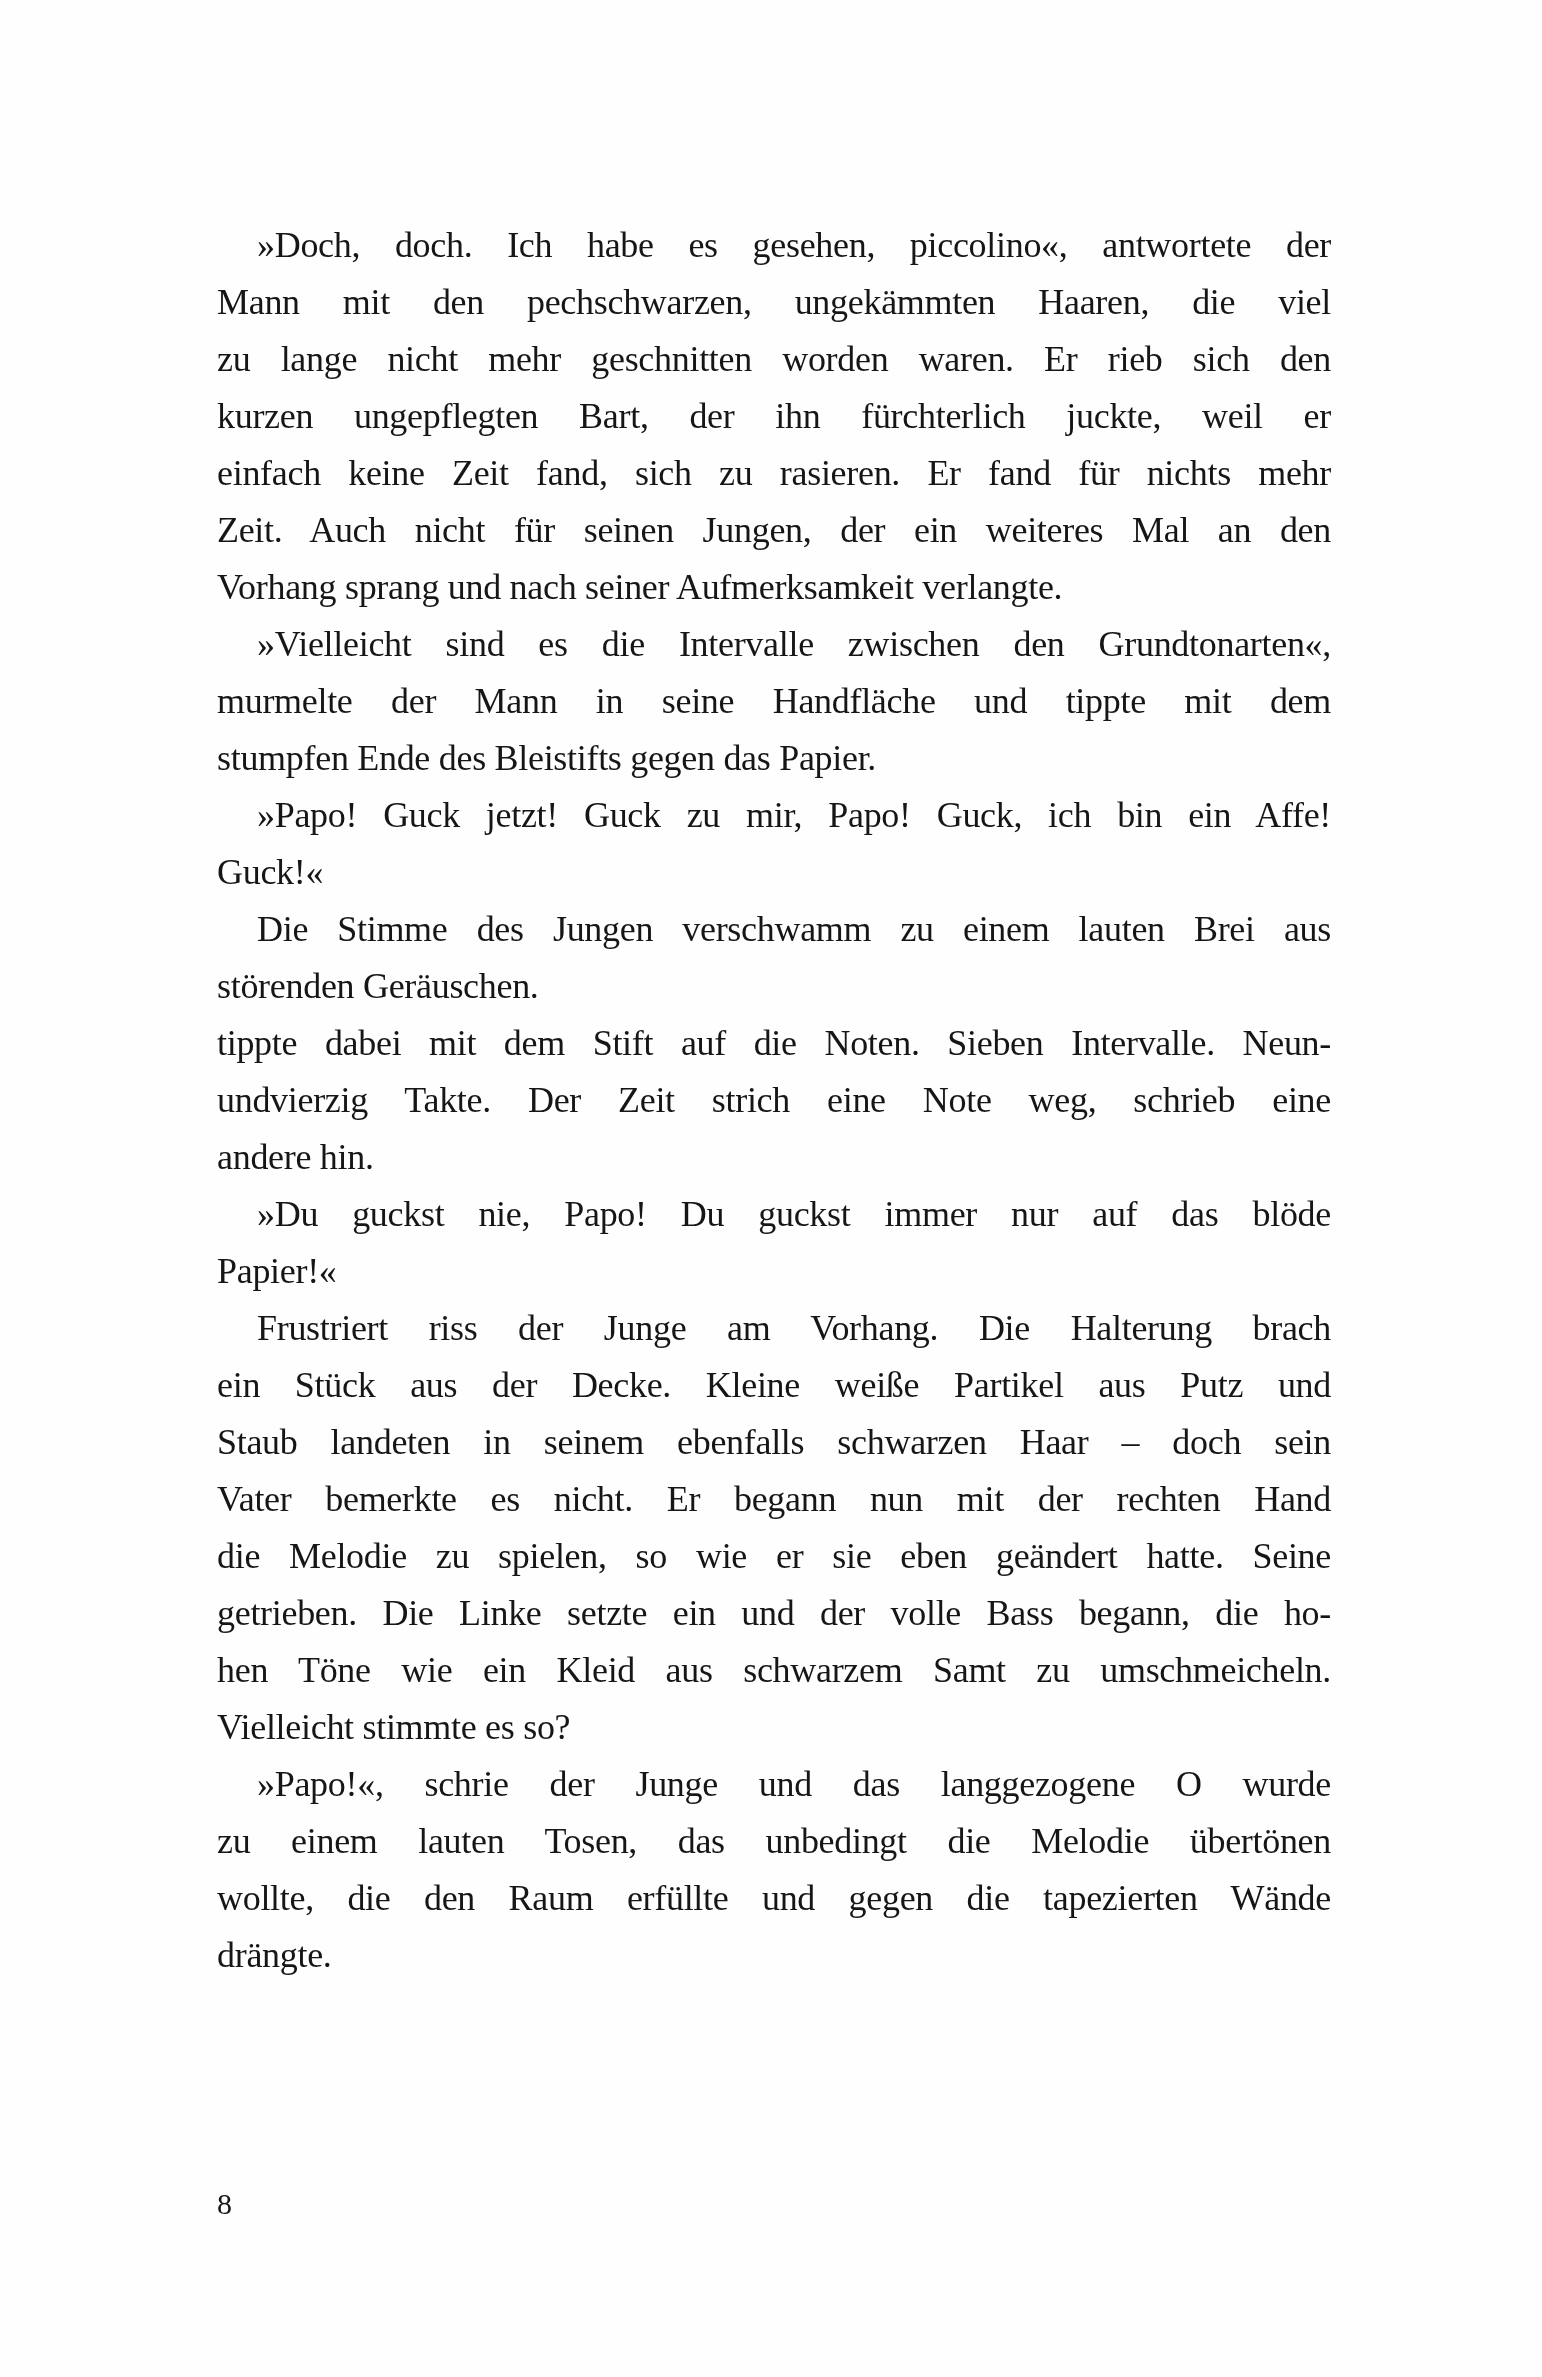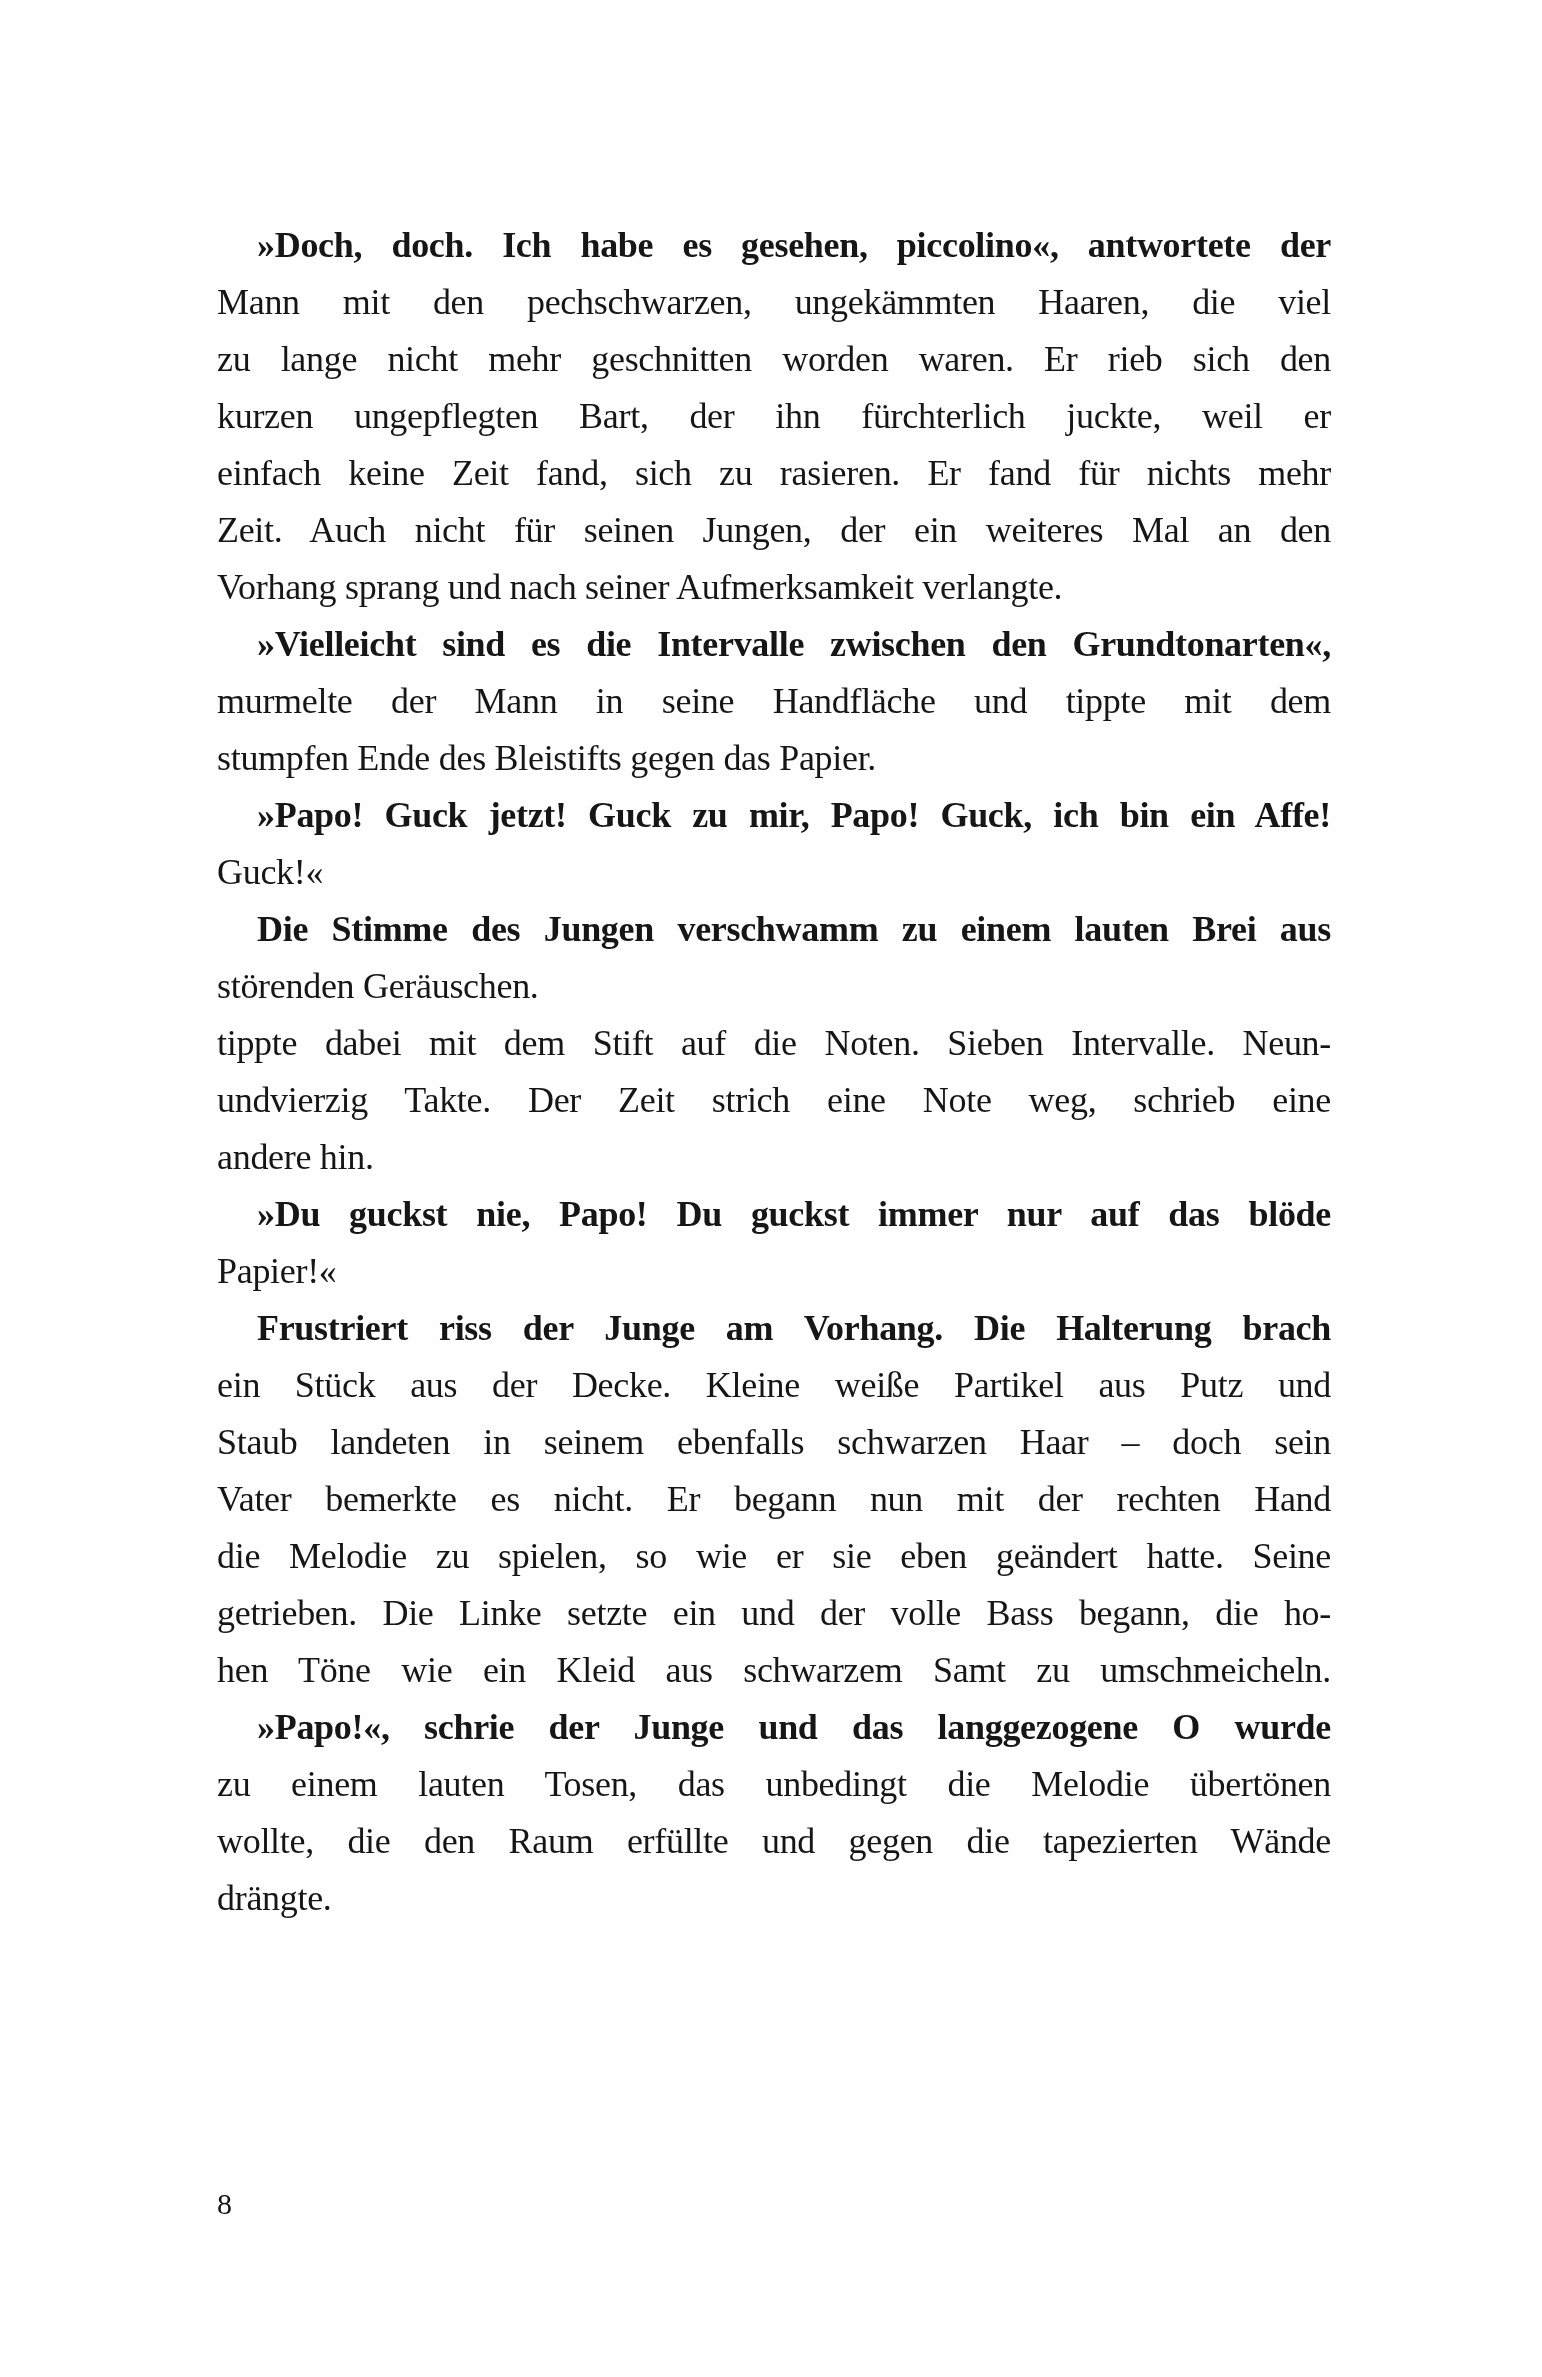--- a/index.html
+++ b/index.html
@@ -36,21 +36,20 @@
     margin: 0;
     padding: 0;
   }
   .line {
     text-align: justify;
     text-align-last: justify;
     white-space: normal;
   }
   .line.indent {
     text-indent: 40px;
-    font-weight: bold;
   }
   .line.last {
     text-align-last: left;
   }
   .page-number {
     position: absolute;
     left: 217px;
     top: 2189px;
     font-size: 30px;
     line-height: 1;
@@ -94,20 +93,21 @@
         <div class="line last">Papier!«</div>
       </div>
       <div class="paragraph">
         <div class="line indent">Frustriert riss der Junge am Vorhang. Die Halterung brach</div>
         <div class="line">ein Stück aus der Decke. Kleine weiße Partikel aus Putz und</div>
         <div class="line">Staub landeten in seinem ebenfalls schwarzen Haar – doch sein</div>
         <div class="line">Vater bemerkte es nicht. Er begann nun mit der rechten Hand</div>
         <div class="line">die Melodie zu spielen, so wie er sie eben geändert hatte. Seine</div>
         <div class="line">getrieben. Die Linke setzte ein und der volle Bass begann, die ho-</div>
         <div class="line">hen Töne wie ein Kleid aus schwarzem Samt zu umschmeicheln.</div>
+        <div class="line last">Vielleicht stimmte es so?</div>
       </div>
       <div class="paragraph">
         <div class="line indent">»Papo!«, schrie der Junge und das langgezogene O wurde</div>
         <div class="line">zu einem lauten Tosen, das unbedingt die Melodie übertönen</div>
         <div class="line">wollte, die den Raum erfüllte und gegen die tapezierten Wände</div>
         <div class="line last">drängte.</div>
       </div>
     </div>
   <div class="page-number">8</div>
 </div>

